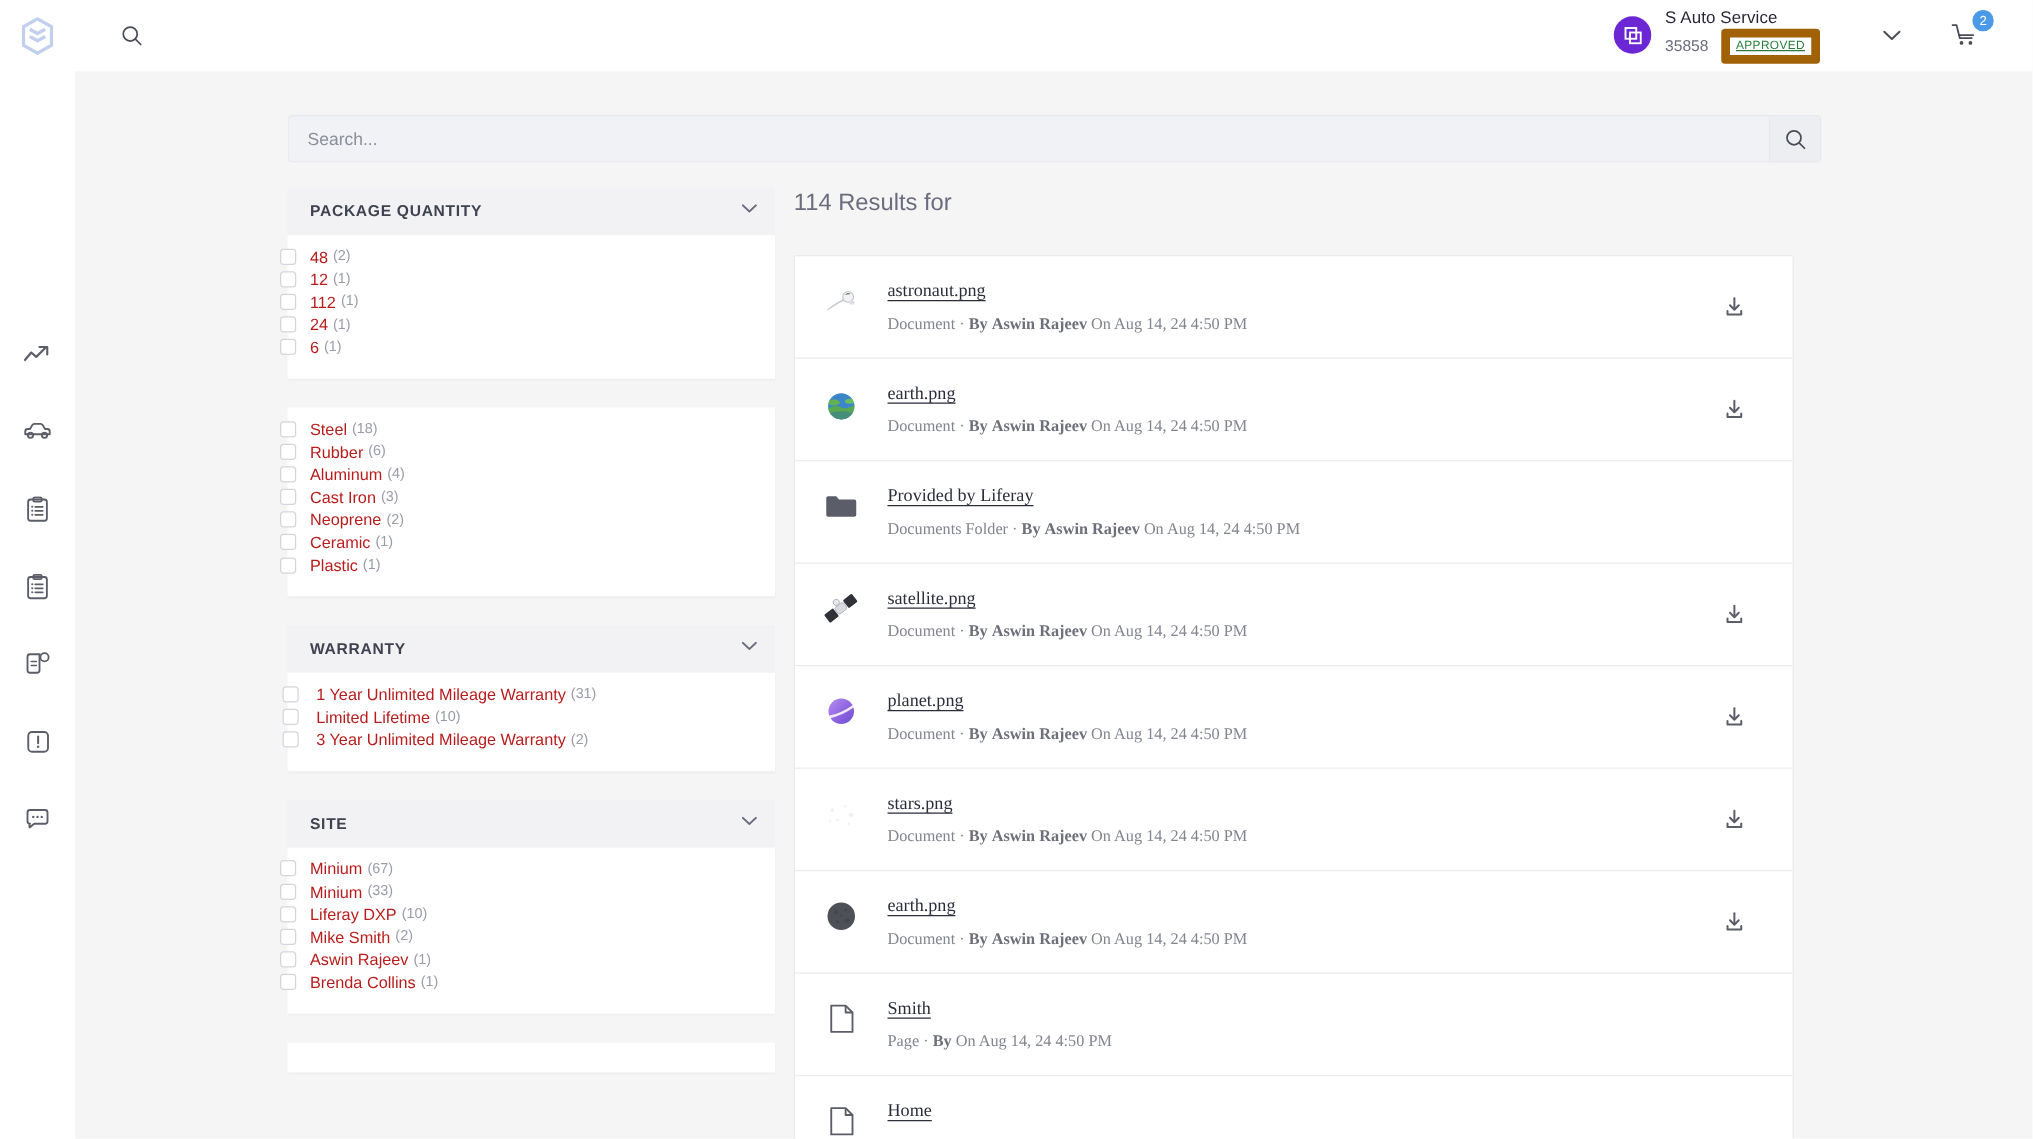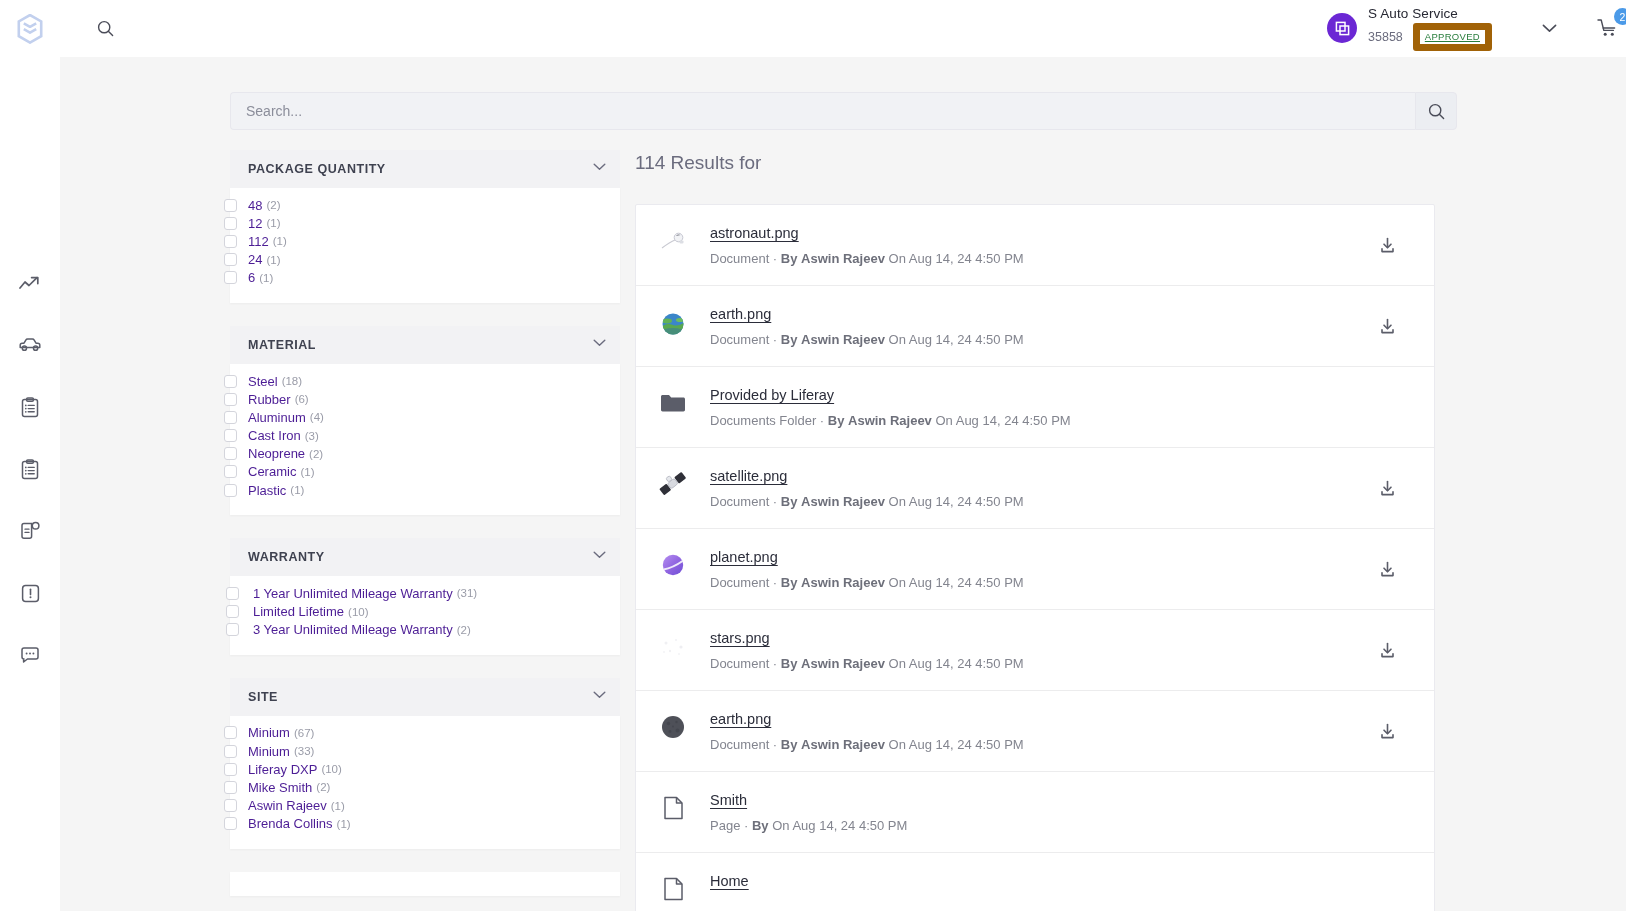--- a/index.html
+++ b/index.html
@@ -19,21 +19,21 @@
   .logo-wrap {
     width:60px; height:57px; display:flex; align-items:center; justify-content:center;
   }
   .logo-hex { width:26px; height:30px; display:block; }
   .header-search-btn {
     margin-left:28px; width:34px; height:34px;
     display:flex; align-items:center; justify-content:center;
     border-radius:4px; cursor:pointer;
   }
   .header-right {
-    margin-left:auto; display:flex; align-items:center; padding-right:4px; gap:0;
+    margin-left:auto; display:flex; align-items:center; padding-right:40px; gap:0;
   }
   .acct { display:flex; align-items:center; gap:11px; }
   .avatar {
     width:30px; height:30px; border-radius:50%;
     background:#6b27d4; display:flex; align-items:center; justify-content:center;
     flex:0 0 auto;
   }
   .acct-text { line-height:1.25; }
   .acct-name { font-size:13.5px; color:#272833; letter-spacing:.1px; }
   .acct-sub { display:flex; align-items:center; gap:10px; margin-top:1px; }
@@ -105,32 +105,32 @@
     background:#fff; padding:8px 0 16px 0;
     box-shadow:0 1px 2px rgba(0,0,0,.04);
   }
   .facet-row {
     display:flex; align-items:center; height:18.2px; padding-left:2px; cursor:pointer;
   }
   .cbx {
     width:13px; height:13px; border:1px solid #d4d5dc; border-radius:3px;
     background:#fff; margin-left:-8px; margin-right:11px; flex:0 0 auto;
   }
-  .facet-label { font-size:13px; color:#4c1d95; }
+  .facet-label { font-size:13px; color:#b91c1c; }
   .facet-count { font-size:11.5px; color:#9a9ca8; margin-left:4px; }
   .facet-row.indent .cbx { margin-left:-6px; margin-right:14px; }
 
   
   .results { position:absolute; top:95px; left:575px; width:800px; }
   .results-count { font-size:19px; color:#6b6c7e; margin-bottom:30px; }
   .result-list { background:#fff; border:1px solid #eaeaef; border-radius:2px; }
   .result {
     display:flex; align-items:flex-start;
     padding:19px 0 19px 0; border-bottom:1px solid #ececed;
-    position:relative; min-height:73px;
+    position:relative; min-height:73px;font-family:Liberation Serif, serif;
   }
   .result:last-child { border-bottom:none; }
   .thumb {
     width:74px; flex:0 0 74px; display:flex; align-items:flex-start;
     justify-content:center; padding-top:2px;
   }
   .thumb-img { width:30px; height:30px; display:block; }
   .r-main { flex:1; padding-right:70px; }
   .r-title {
     font-size:14.5px; color:#2b2d3a; text-decoration:underline;
@@ -316,26 +316,20 @@
                 <span class="facet-count">(1)</span>
               </div>
               <div class="facet-row">
                 <span class="cbx"></span>
                 <span class="facet-label">6</span>
                 <span class="facet-count">(1)</span>
               </div>
             </div>
           </div>
           <div class="facet">
-            <div class="facet-head">
-              <span class="facet-title">MATERIAL</span>
-              <svg class="facet-chevron" width="13" height="8" viewBox="0 0 13 8">
-                <polyline points="1.2,1.2 6.5,6.2 11.8,1.2" fill="none" stroke="#6b6c7e" stroke-width="1.4" stroke-linecap="round" stroke-linejoin="round"></polyline>
-              </svg>
-            </div>
             <div class="facet-body">
               <div class="facet-row">
                 <span class="cbx"></span>
                 <span class="facet-label">Steel</span>
                 <span class="facet-count">(18)</span>
               </div>
               <div class="facet-row">
                 <span class="cbx"></span>
                 <span class="facet-label">Rubber</span>
                 <span class="facet-count">(6)</span>

